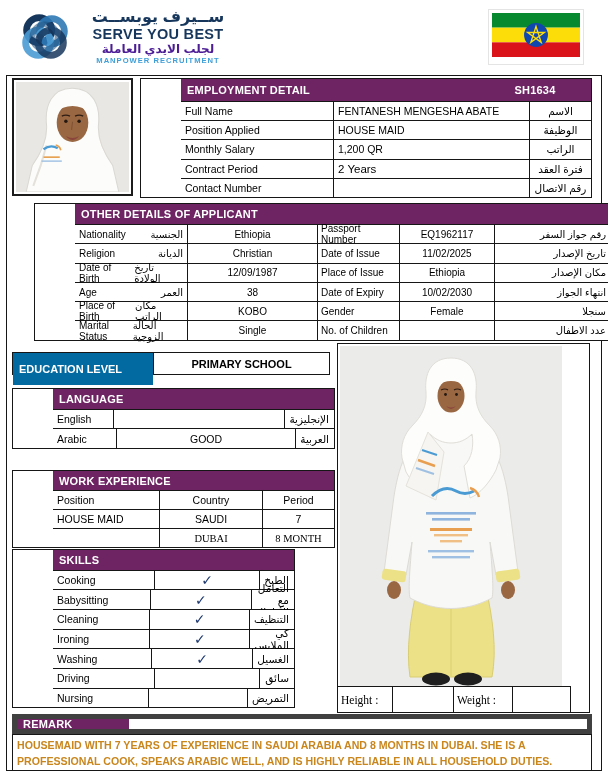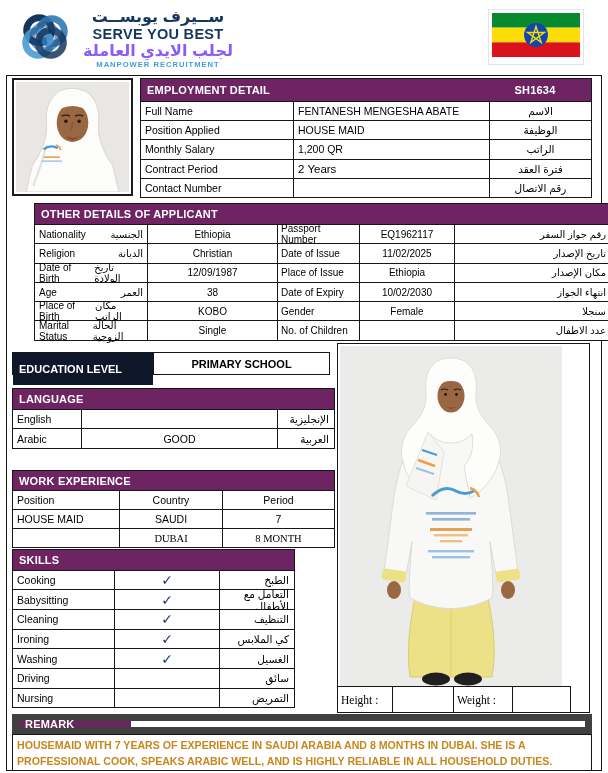--- a/index.html
+++ b/index.html
@@ -4,26 +4,26 @@
 <style>
   html,body{margin:0;padding:0;}
   body{width:608px;height:773px;background:#fff;font-family:"Liberation Sans","DejaVu Sans",sans-serif;color:#000;}
   .page{position:relative;width:608px;height:773px;overflow:hidden;background:#fff;}
   .abs{position:absolute;}
 
   
   .brand-text{position:absolute;left:80px;top:9px;width:156px;text-align:center;line-height:1.05;}
   .brand-ar{font-size:16px;font-weight:700;color:#16365c;}
   .brand-en{font-size:14.5px;font-weight:700;color:#16365c;letter-spacing:.3px;margin-top:1px;}
-  .brand-tag-ar{font-size:16px;font-weight:700;color:#8b5cf6;margin-top:1px;}
+  .brand-tag-ar{font-size:12px;font-weight:700;color:#4c1d95;margin-top:1px;}
   .brand-tag-en{font-size:7.6px;font-weight:700;color:#3f9fd8;letter-spacing:1px;margin-top:1px;}
   .flag-wrap{position:absolute;left:488px;top:9px;padding:3px;border:1px solid #e4e4e4;background:#fff;}
 
   
-  .tbl{position:absolute;border:1px solid #161616;background:#fff;box-sizing:border-box;}
+  .tbl{position:absolute;border:1px solid #161616;background:#fff;box-sizing:border-box;padding-left:40px;}
   .row{display:flex;border-top:1px solid #161616;align-items:stretch;}
   .td{box-sizing:border-box;display:flex;align-items:center;padding:0 4px;font-size:10.5px;background:#fff;}
   .td + .td{border-left:1px solid #161616;}
   .ctr{justify-content:center;text-align:center;padding:0 2px;}
   .rgt{justify-content:flex-end;text-align:right;}
   .serif{font-family:"Liberation Serif","DejaVu Serif",serif;}
   .ph{background:#6e2363;color:#fff;font-weight:700;font-size:11px;letter-spacing:.2px;display:flex;align-items:center;padding:0 6px;}
 
   
   .outer{position:absolute;left:6px;top:75px;width:596px;height:696px;border:1px solid #161616;box-sizing:border-box;}
@@ -46,21 +46,21 @@
   .oth .ph{height:20px;}
   .oth .td{height:18.3px;font-size:10px;}
   .o1{width:112px;justify-content:space-between;}
   .o2{width:130px;}
   .o3{width:82px;padding:0 3px;}
   .o4{width:95px;}
   .o5{flex:1;padding-right:8px;}
 
   
   .edu{position:absolute;left:12px;top:352px;width:318px;height:23px;border:1px solid #161616;box-sizing:border-box;display:flex;}
-  .edu-p{width:128px;background:#0f172a;color:#fff;font-weight:700;font-size:11px;display:flex;align-items:center;padding:16px 6px;}
+  .edu-p{width:128px;background:#0369a1;color:#fff;font-weight:700;font-size:11px;display:flex;align-items:center;padding:16px 6px;}
   .edu-v{flex:1;border-left:1px solid #161616;display:flex;align-items:center;justify-content:center;font-weight:700;font-size:11px;}
 
   
   .lang{left:12px;top:388px;width:323px;}
   .lang .ph{height:20px;}
   .lang .td{height:18.4px;}
   .l1{width:68px;}
   .l2{width:196px;}
   .l3{flex:1;padding-right:5px;}
 
@@ -84,21 +84,21 @@
   
   .photo-cell{position:absolute;left:337px;top:343px;width:253px;height:370px;border:1px solid #161616;box-sizing:border-box;background:#fff;}
   .hw{position:absolute;left:0;bottom:0;width:233px;height:26px;background:#f0abfc;border-top:1px solid #161616;border-right:1px solid #161616;box-sizing:border-box;display:flex;}
   .hw .td{height:100%;font-size:11.5px;padding:0 3px;}
   .h1{width:54px;}
   .h2{width:61px;}
   .h3{width:59px;}
   .h4{flex:1;}
 
   
-  .rem1{position:absolute;left:12px;top:714px;width:580px;height:20px;border:7px solid #404040;box-sizing:border-box;display:flex;background:#fff;}
+  .rem1{position:absolute;left:12px;top:714px;width:580px;height:20px;border:5px solid #404040;box-sizing:border-box;display:flex;background:#fff;}
   .rem1 .ph{width:100px;height:100%;}
   .rem1 .rest{flex:1;}
   .rem2{position:absolute;left:12px;top:734px;width:580px;height:37px;border:1px solid #161616;box-sizing:border-box;padding:2px 4px;color:#c9861d;font-weight:700;font-size:10.6px;line-height:16px;background:#fff;}
 </style>
 </head>
 <body>
 
 <div class="page">
 
   <svg class="abs" style="left:14px;top:6px;" width="62" height="62" viewBox="0 0 64 64">

